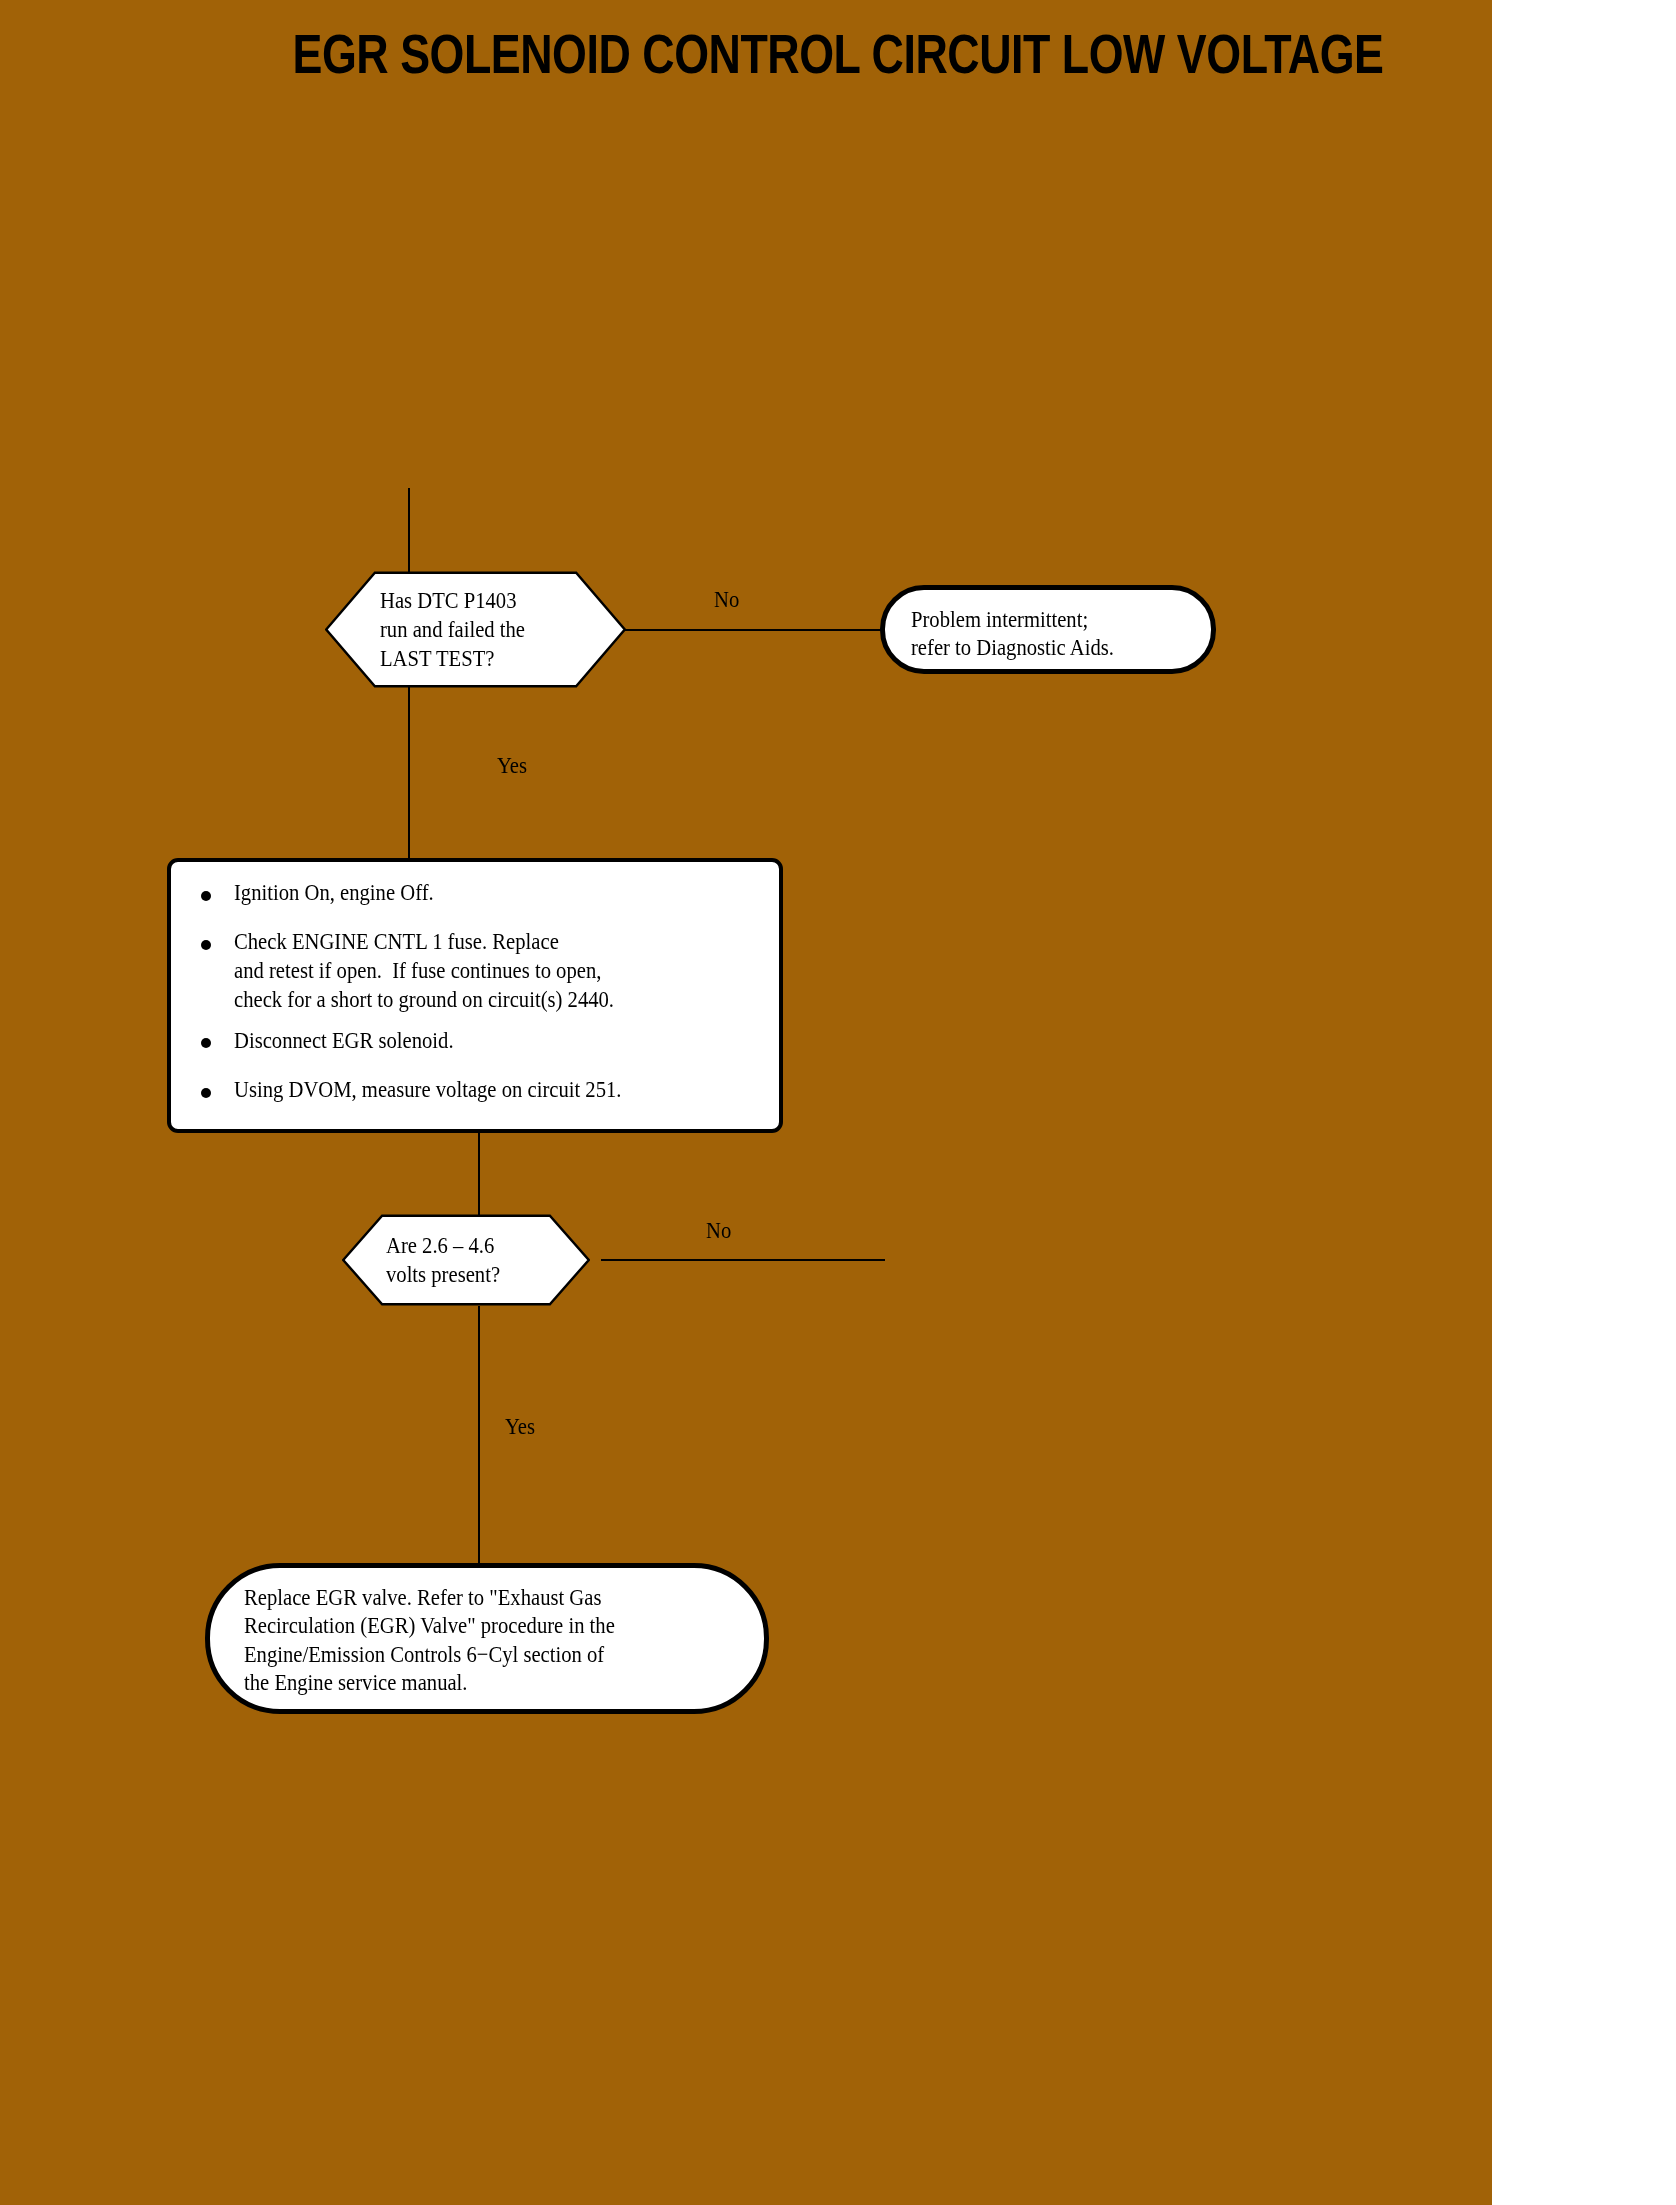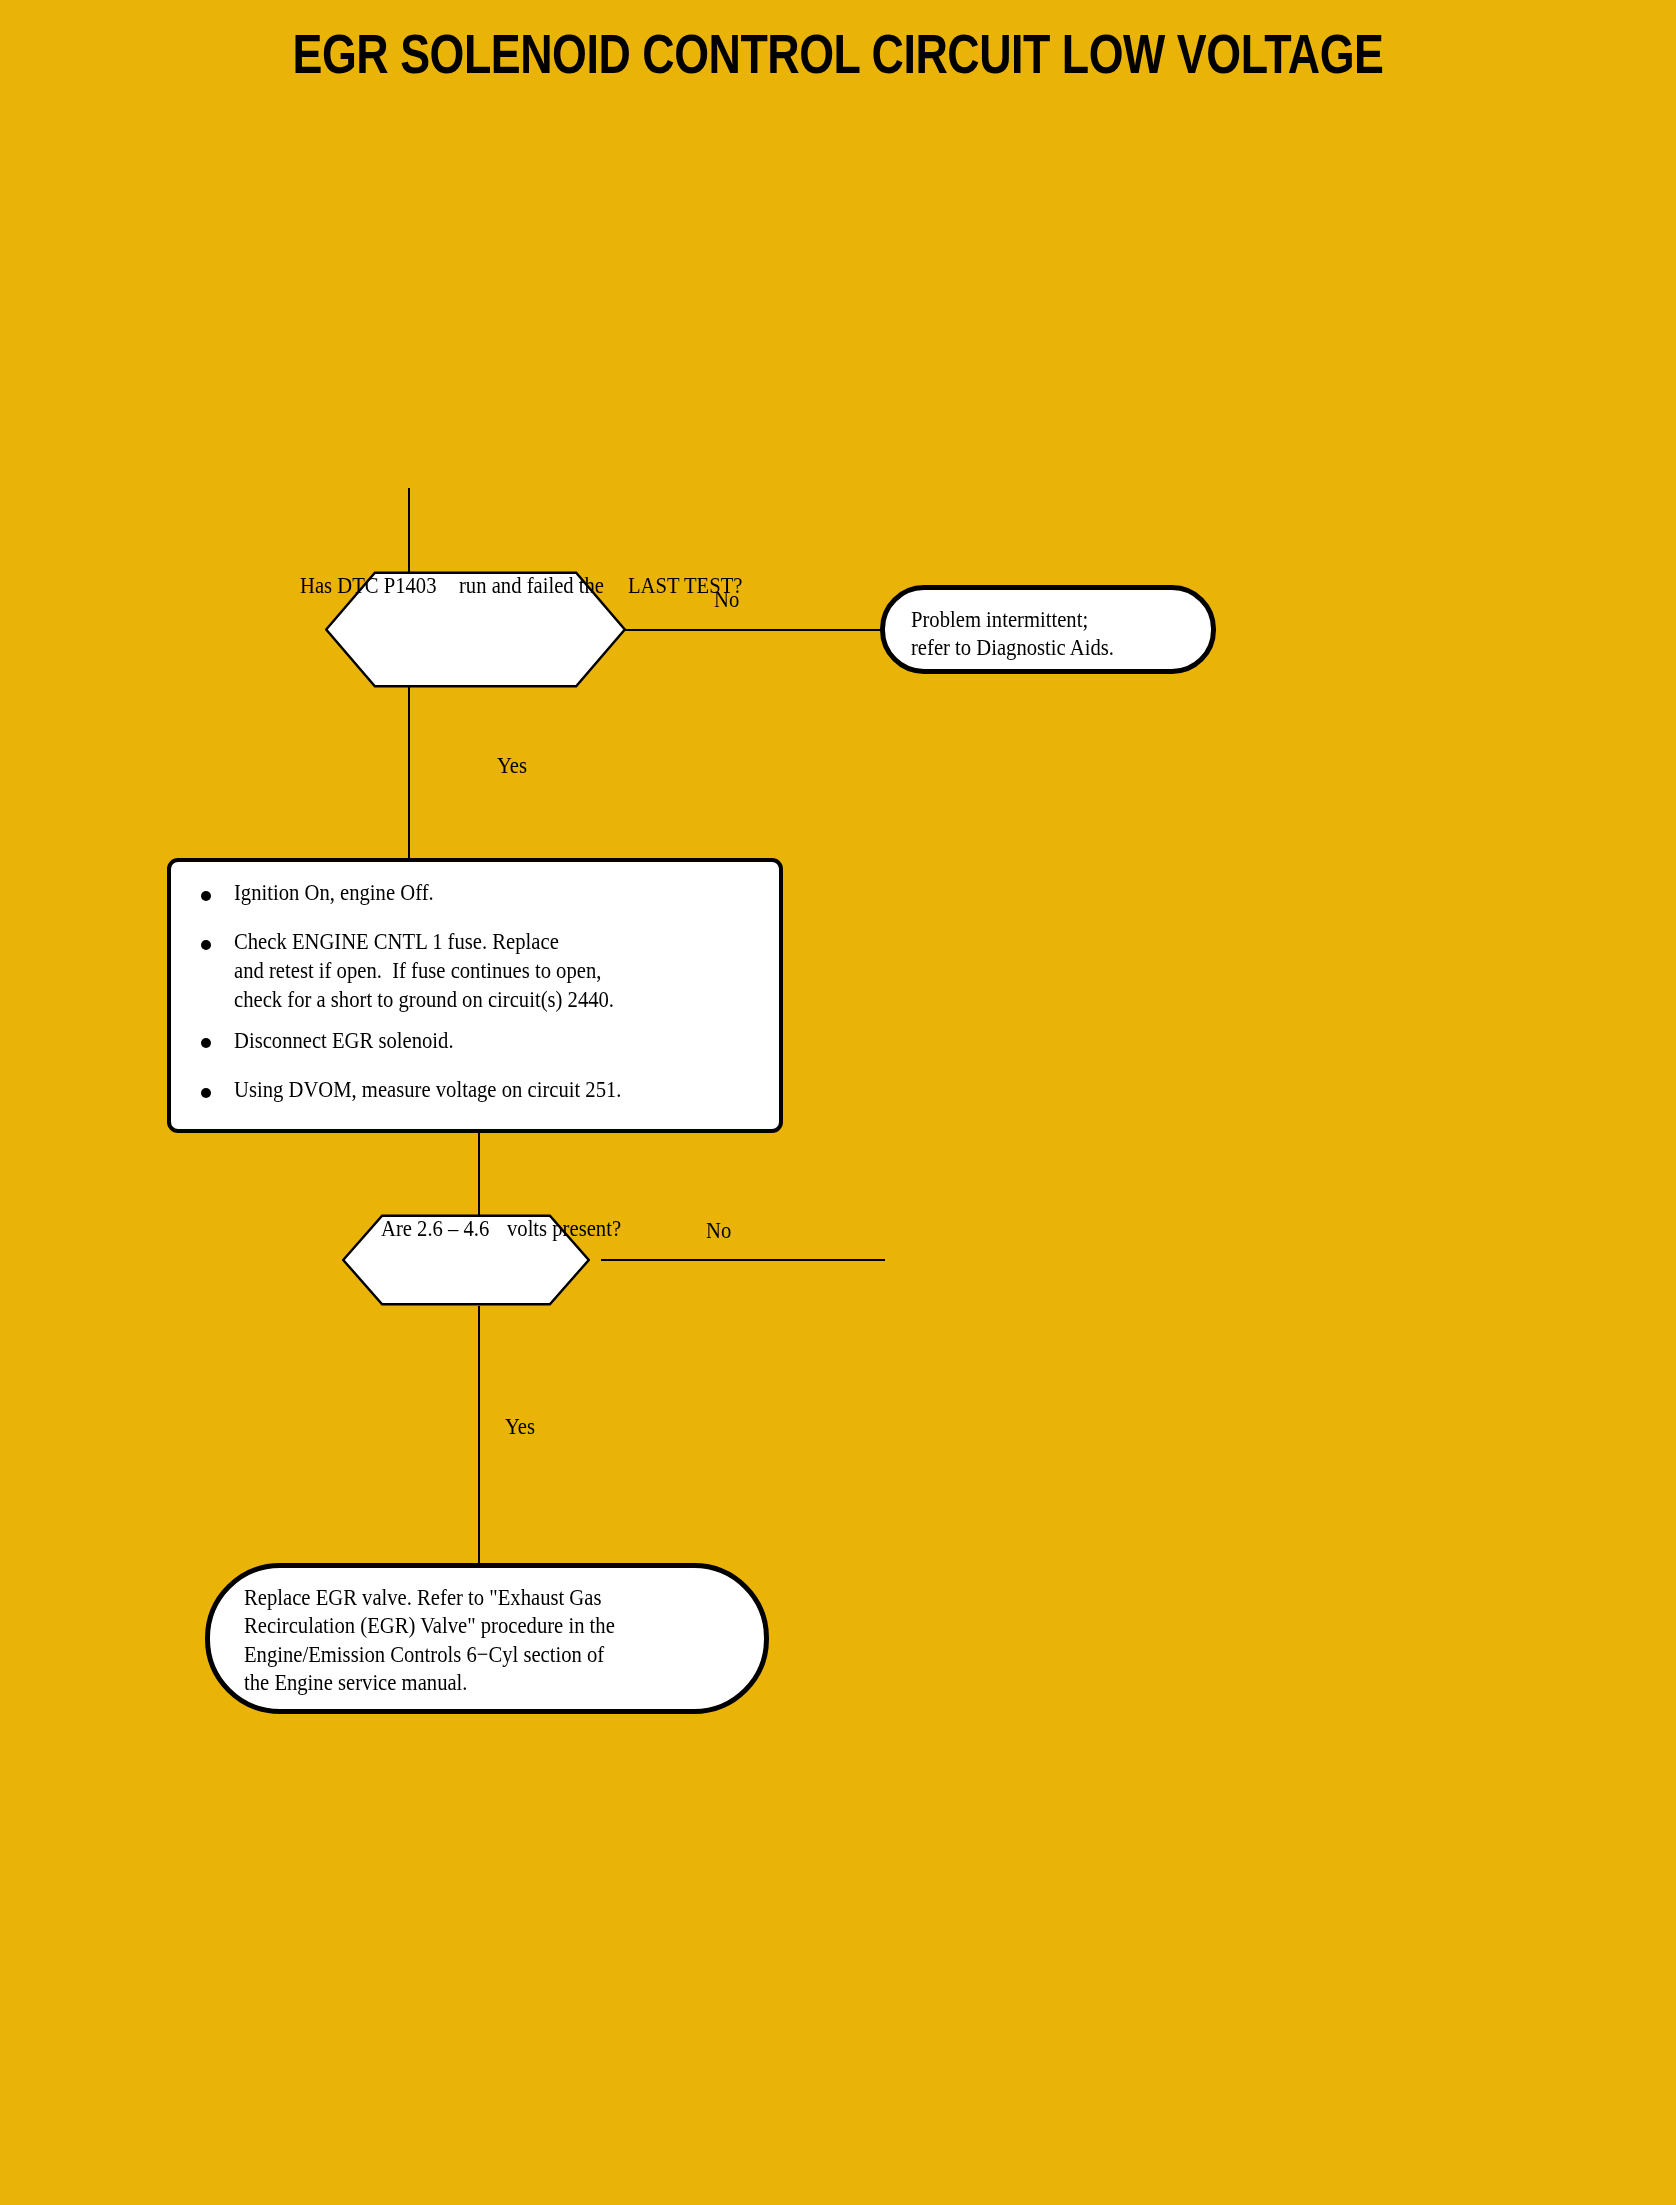--- a/index.html
+++ b/index.html
@@ -2,23 +2,23 @@
 <html style="font-size:9.7px"><head>
 <meta charset="utf-8">
 <style>
   html, body {
     margin: 0;
     padding: 0;
     background: #ffffff;
   }
   #page {
     position: relative;
-    width: 1676px;
+    width: 1492px;
     height: 2205px;
-    background: #eab308;
+    background: #a16207;
     overflow: hidden;
     font-family: "Liberation Serif", "DejaVu Serif", serif;
     color: #000000;
   }
 
   
   .title {
     position: absolute;
     left: 0;
     top: 25.5px;
@@ -55,21 +55,21 @@
   .hexagon svg {
     display: block;
     width: 100%;
     height: 100%;
   }
   .hex-text {
     position: absolute;
     left: 0; top: 0;
     width: 100%; height: 100%;
     display: flex;
-    flex-direction: row;
+    flex-direction: column;
     justify-content: center;
     box-sizing: border-box;
   }
 
   
   .vline {
     position: absolute;
     background: #000;
     width: 2.4px;
   }

